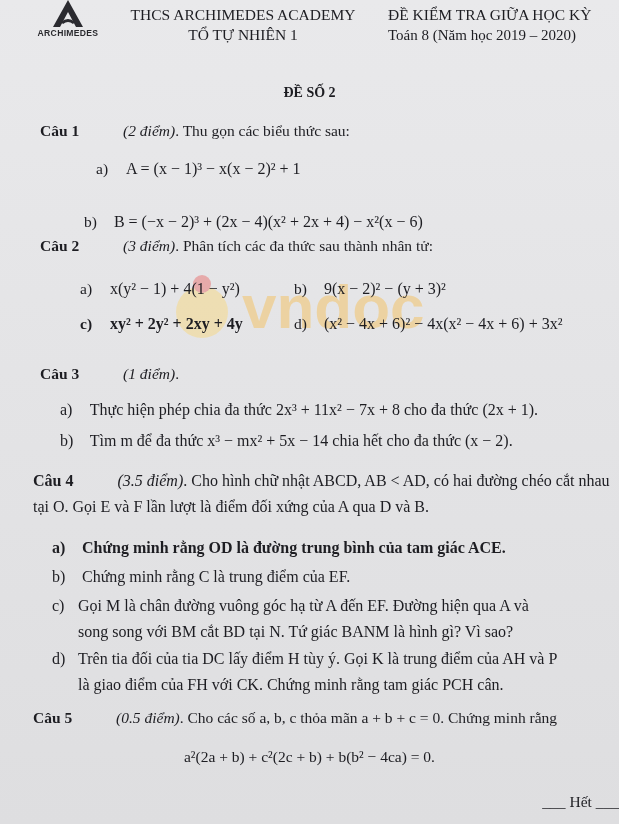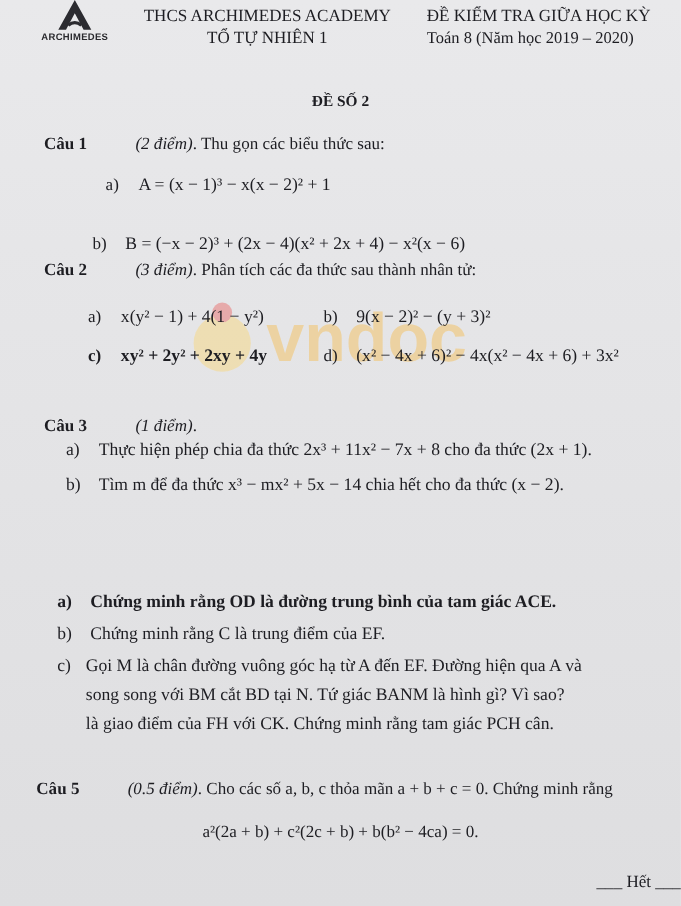--- a/index.html
+++ b/index.html
@@ -86,48 +86,54 @@
 </div>
 <div class="abs item" style="left:80px; top:315px;font-weight:bold;">
   <span class="lbl">c)</span>
   <span class="math">xy² + 2y² + 2xy + 4y</span>
 </div>
 <div class="abs item" style="left:294px; top:315px;">
   <span class="lbl">d)</span>
   <span class="math">(x² − 4x + 6)² − 4x(x² − 4x + 6) + 3x²</span>
 </div>
 
-<div class="abs q" style="left:40px; top:374px;font-family:Liberation Serif, serif;">
+<div class="abs q" style="left:40px; top:360px;font-family:Liberation Serif, serif;">
   <span class="head">Câu 3</span>
   <span class="pts">(1 điểm)</span><span>.</span>
 </div>
 <div class="abs item para" style="left:60px; top:397px;">
   <span class="lbl">a)</span>
   <span>Thực hiện phép chia đa thức 2x³ + 11x² − 7x + 8 cho đa thức (2x + 1).</span>
 </div>
 <div class="abs item para" style="left:60px; top:428px;">
   <span class="lbl">b)</span>
   <span>Tìm m để đa thức x³ − mx² + 5x − 14 chia hết cho đa thức (x − 2).</span>
 </div>
 
 <div class="abs q para" style="left:33px; top:468px; width:585px;">
+  <div>
+    <span class="head">Câu 4</span>
+    <span class="pts">(3.5 điểm)</span><span>. Cho hình chữ nhật ABCD, AB &lt; AD, có hai đường chéo cắt nhau</span>
+  </div>
+  <div>tại O. Gọi E và F lần lượt là điểm đối xứng của A qua D và B.</div>
 </div>
 <div class="abs item para" style="left:52px; top:535px;font-weight:bold;">
   <span class="lbl">a)</span>
   <span>Chứng minh rằng OD là đường trung bình của tam giác ACE.</span>
 </div>
 <div class="abs item para" style="left:52px; top:564px;">
   <span class="lbl">b)</span>
   <span>Chứng minh rằng C là trung điểm của EF.</span>
 </div>
 <div class="abs item para" style="left:52px; top:593px;">
   <div><span class="lbl">c)</span><span>Gọi M là chân đường vuông góc hạ từ A đến EF. Đường hiện qua A và</span></div>
   <div style="padding-left:26px;">song song với BM cắt BD tại N. Tứ giác BANM là hình gì? Vì sao?</div>
 </div>
 <div class="abs item para" style="left:52px; top:646px;">
+  <div><span class="lbl">d)</span><span>Trên tia đối của tia DC lấy điểm H tùy ý. Gọi K là trung điểm của AH và P</span></div>
   <div style="padding-left:26px;">là giao điểm của FH với CK. Chứng minh rằng tam giác PCH cân.</div>
 </div>
 
 <div class="abs q" style="left:33px; top:704px;">
   <span class="head">Câu 5</span>
   <span class="pts">(0.5 điểm)</span><span>. Cho các số a, b, c thỏa mãn a + b + c = 0. Chứng minh rằng</span>
 </div>
 <div class="abs math" style="left:0; width:619px; top:748px; text-align:center; font-size:15.5px;">a²(2a + b) + c²(2c + b) + b(b² − 4ca) = 0.</div>
 
 <div class="abs end">___ Hết ___</div>

